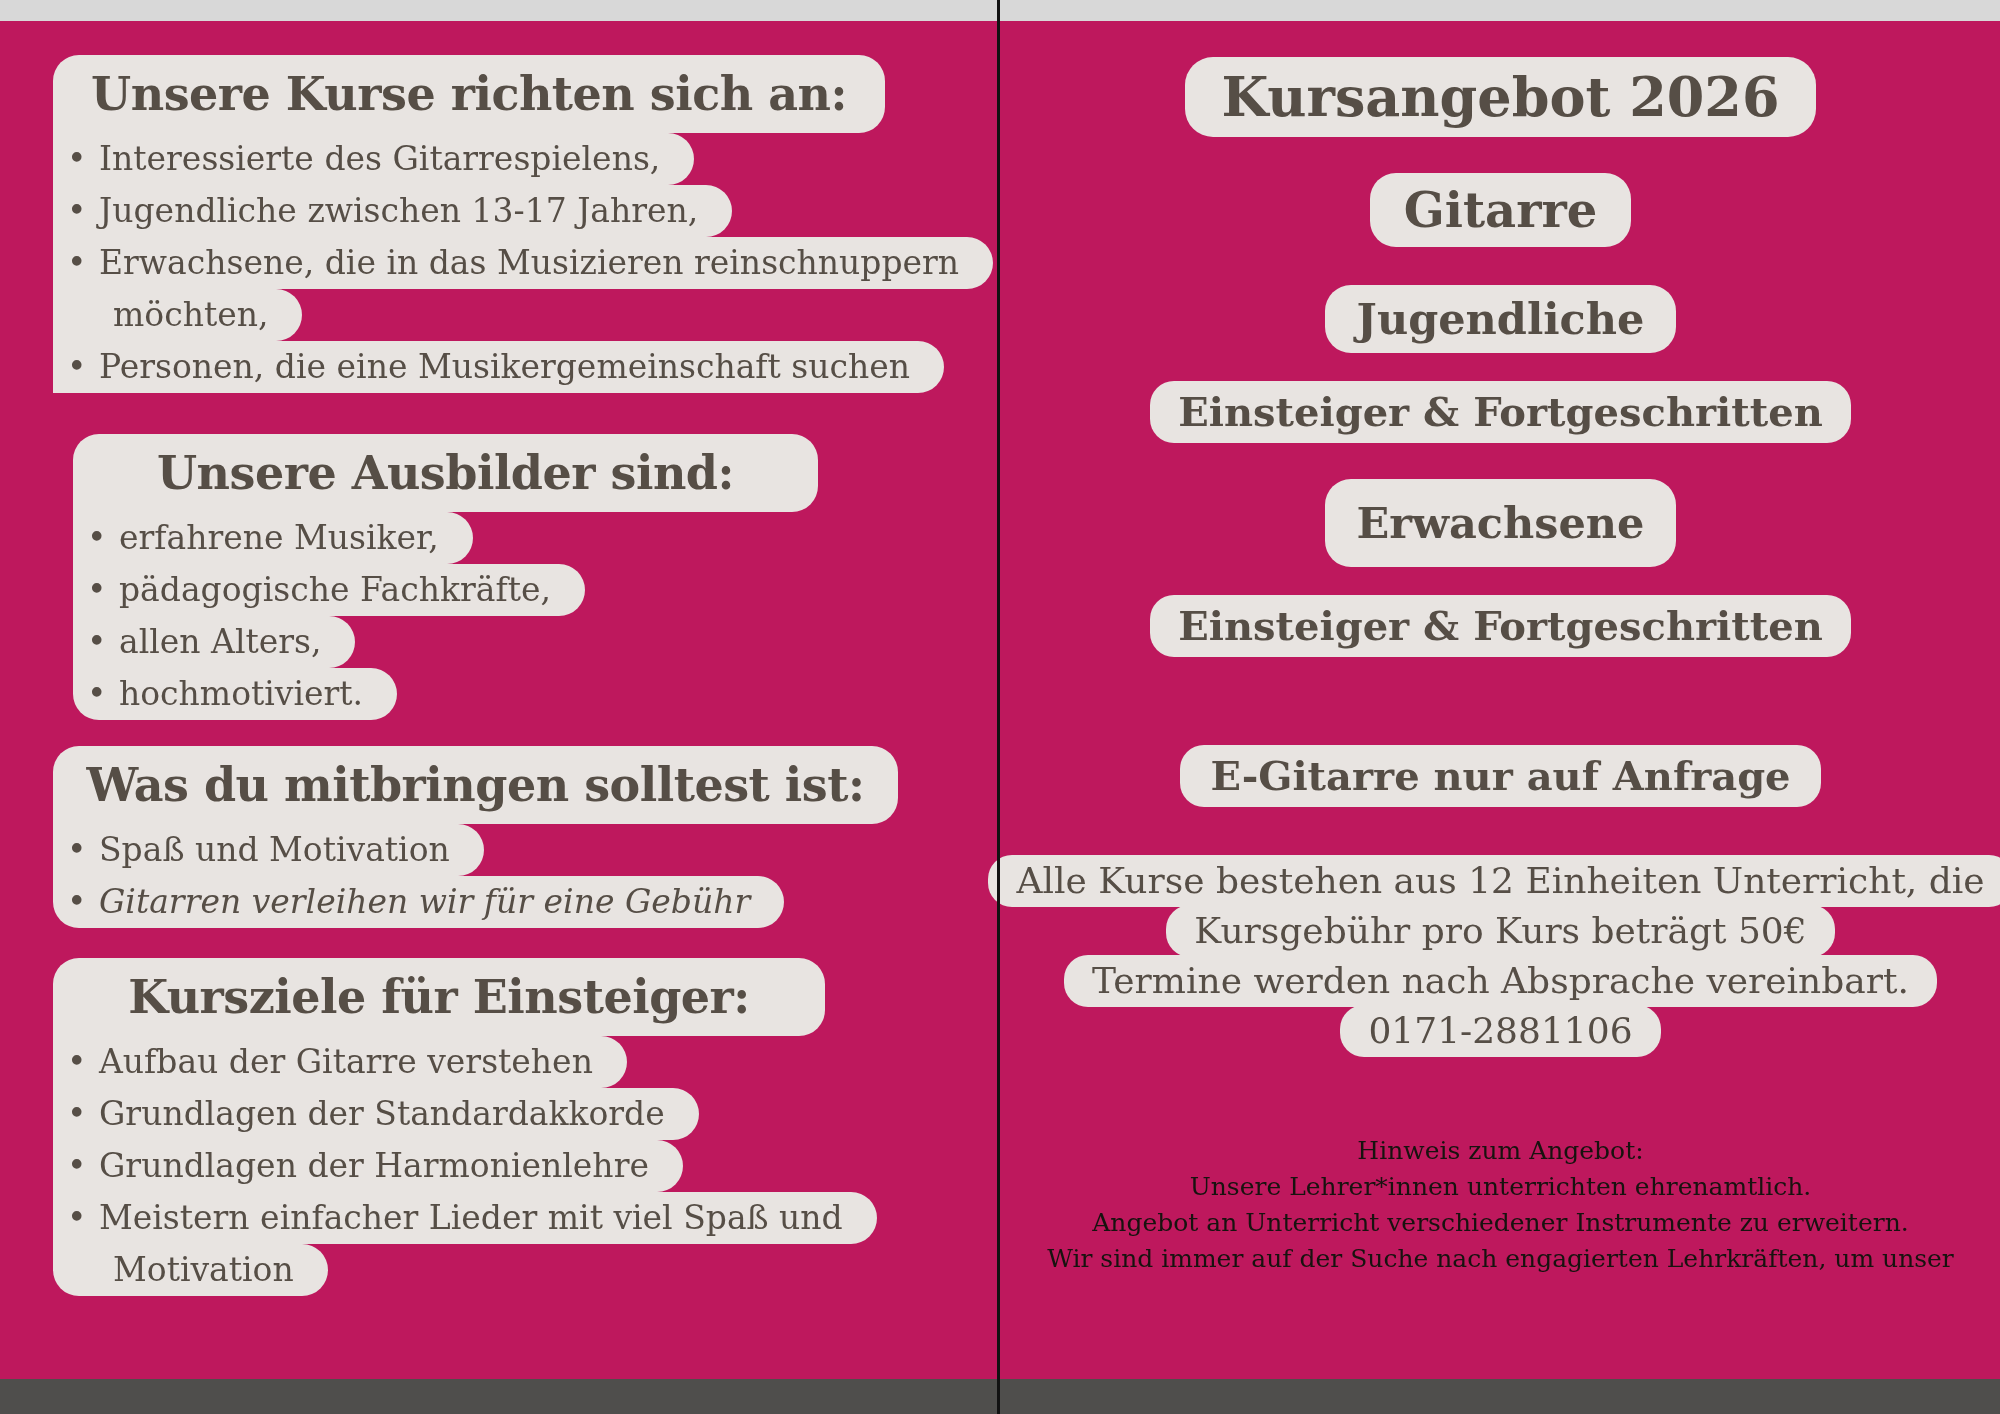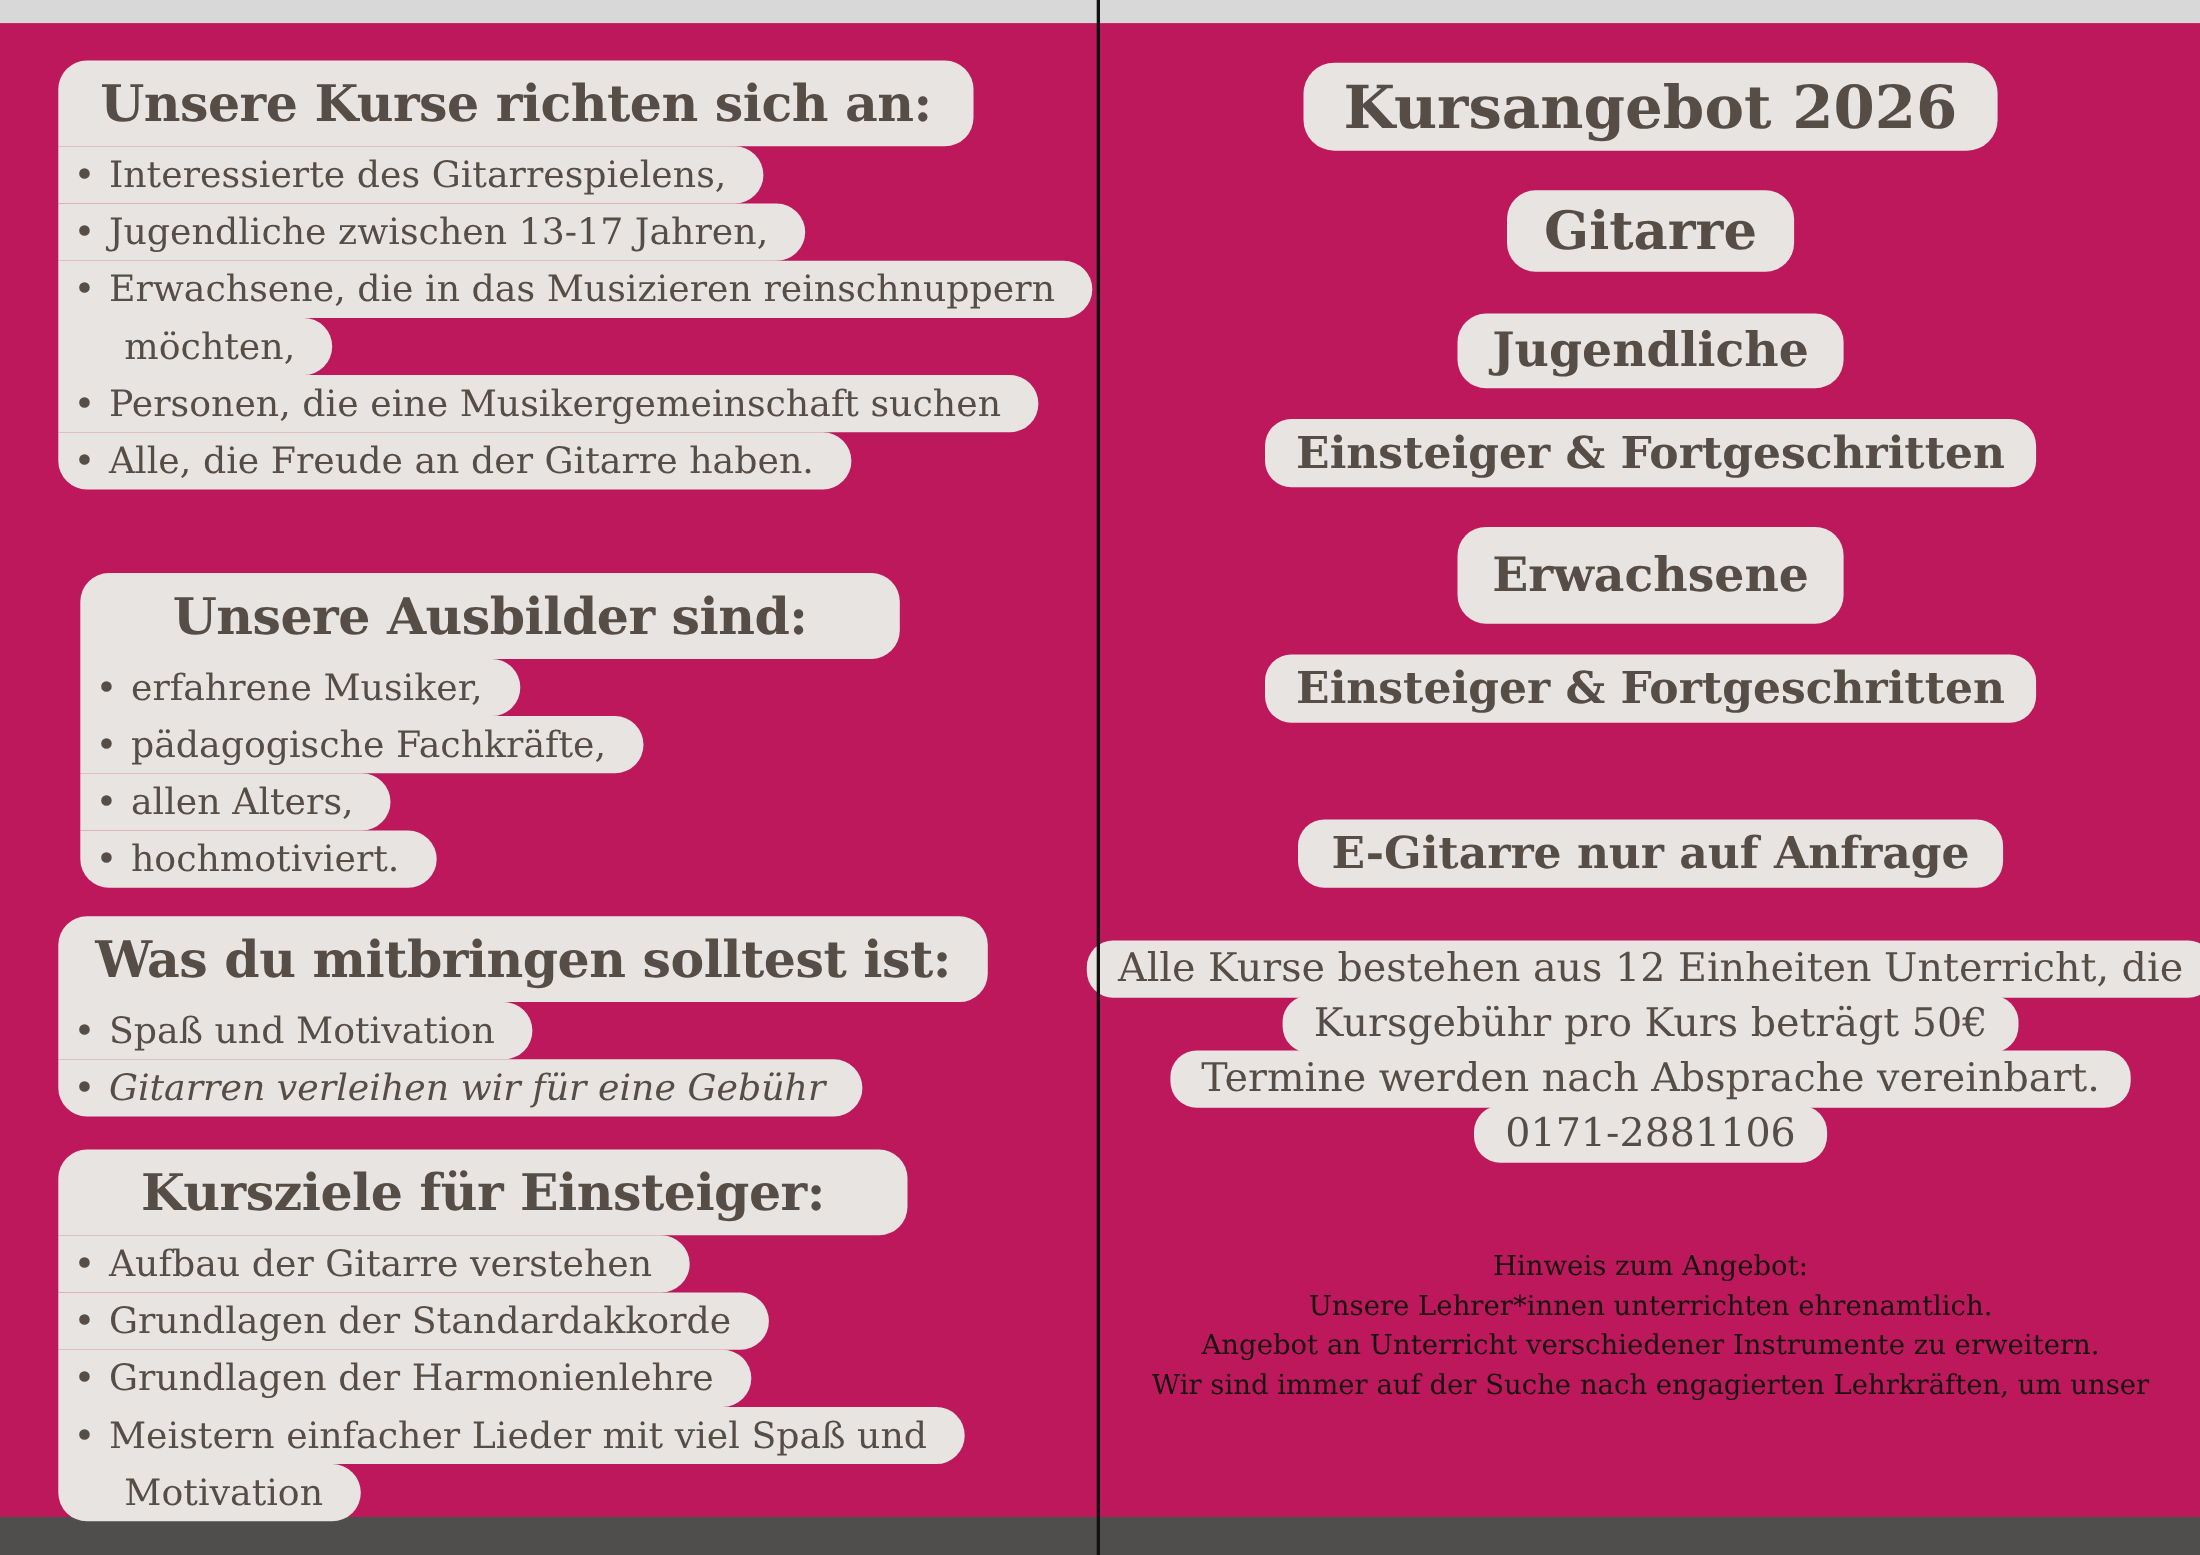--- a/index.html
+++ b/index.html
@@ -7,21 +7,21 @@
     position:relative; width:2000px; height:1414px; background:#be185d;
     overflow:hidden; font-family:"DejaVu Serif", "Liberation Serif", serif;
   }
   .topbar   { position:absolute; left:0; top:0; width:2000px; height:21px; background:#d8d8d8; }
   .bottombar{ position:absolute; left:0; top:1379px; width:2000px; height:35px; background:#4f4e4c; }
   .divider  { position:absolute; left:997px; top:0; width:3px; height:1414px; background:#121212; z-index:5; }
 
   
   .col-left { position:absolute; left:53px; top:55px; width:940px; }
   .sec { margin:0; }
-  .sec2 { margin-left:20px; margin-top:76px; }
+  .sec2 { margin-left:20px; margin-top:41px; }
   .sec3 { margin-top:30px; }
   .sec4 { margin-top:26px; }
 
   .heading {
     margin:0; background:#e8e4e1; color:#564e46;
     font-size:46px; line-height:54px; font-weight:bold;
     padding:12px 0; text-align:center;
     border-radius:26px 26px 26px 0;
     letter-spacing:-0.5px;
   }
@@ -74,21 +74,20 @@
 
   <div class="col-left">
 
     <section class="sec sec1">
       <h2 class="heading w1">Unsere Kurse richten sich an:</h2>
       <div class="line"><span class="bullet">•</span><span>Interessierte des Gitarrespielens,</span></div>
       <div class="line"><span class="bullet">•</span><span>Jugendliche zwischen 13-17 Jahren,</span></div>
       <div class="line"><span class="bullet">•</span><span>Erwachsene, die in das Musizieren reinschnuppern</span></div>
       <div class="line cont"><span>möchten,</span></div>
       <div class="line"><span class="bullet">•</span><span>Personen, die eine Musikergemeinschaft suchen</span></div>
-      <div class="line last"><span class="bullet">•</span><span>Alle, die Freude an der Gitarre haben.</span></div>
     </section>
 
     <section class="sec sec2">
       <h2 class="heading w2">Unsere Ausbilder sind:</h2>
       <div class="line"><span class="bullet">•</span><span>erfahrene Musiker,</span></div>
       <div class="line"><span class="bullet">•</span><span>pädagogische Fachkräfte,</span></div>
       <div class="line"><span class="bullet">•</span><span>allen Alters,</span></div>
       <div class="line last"><span class="bullet">•</span><span>hochmotiviert.</span></div>
     </section>
 

